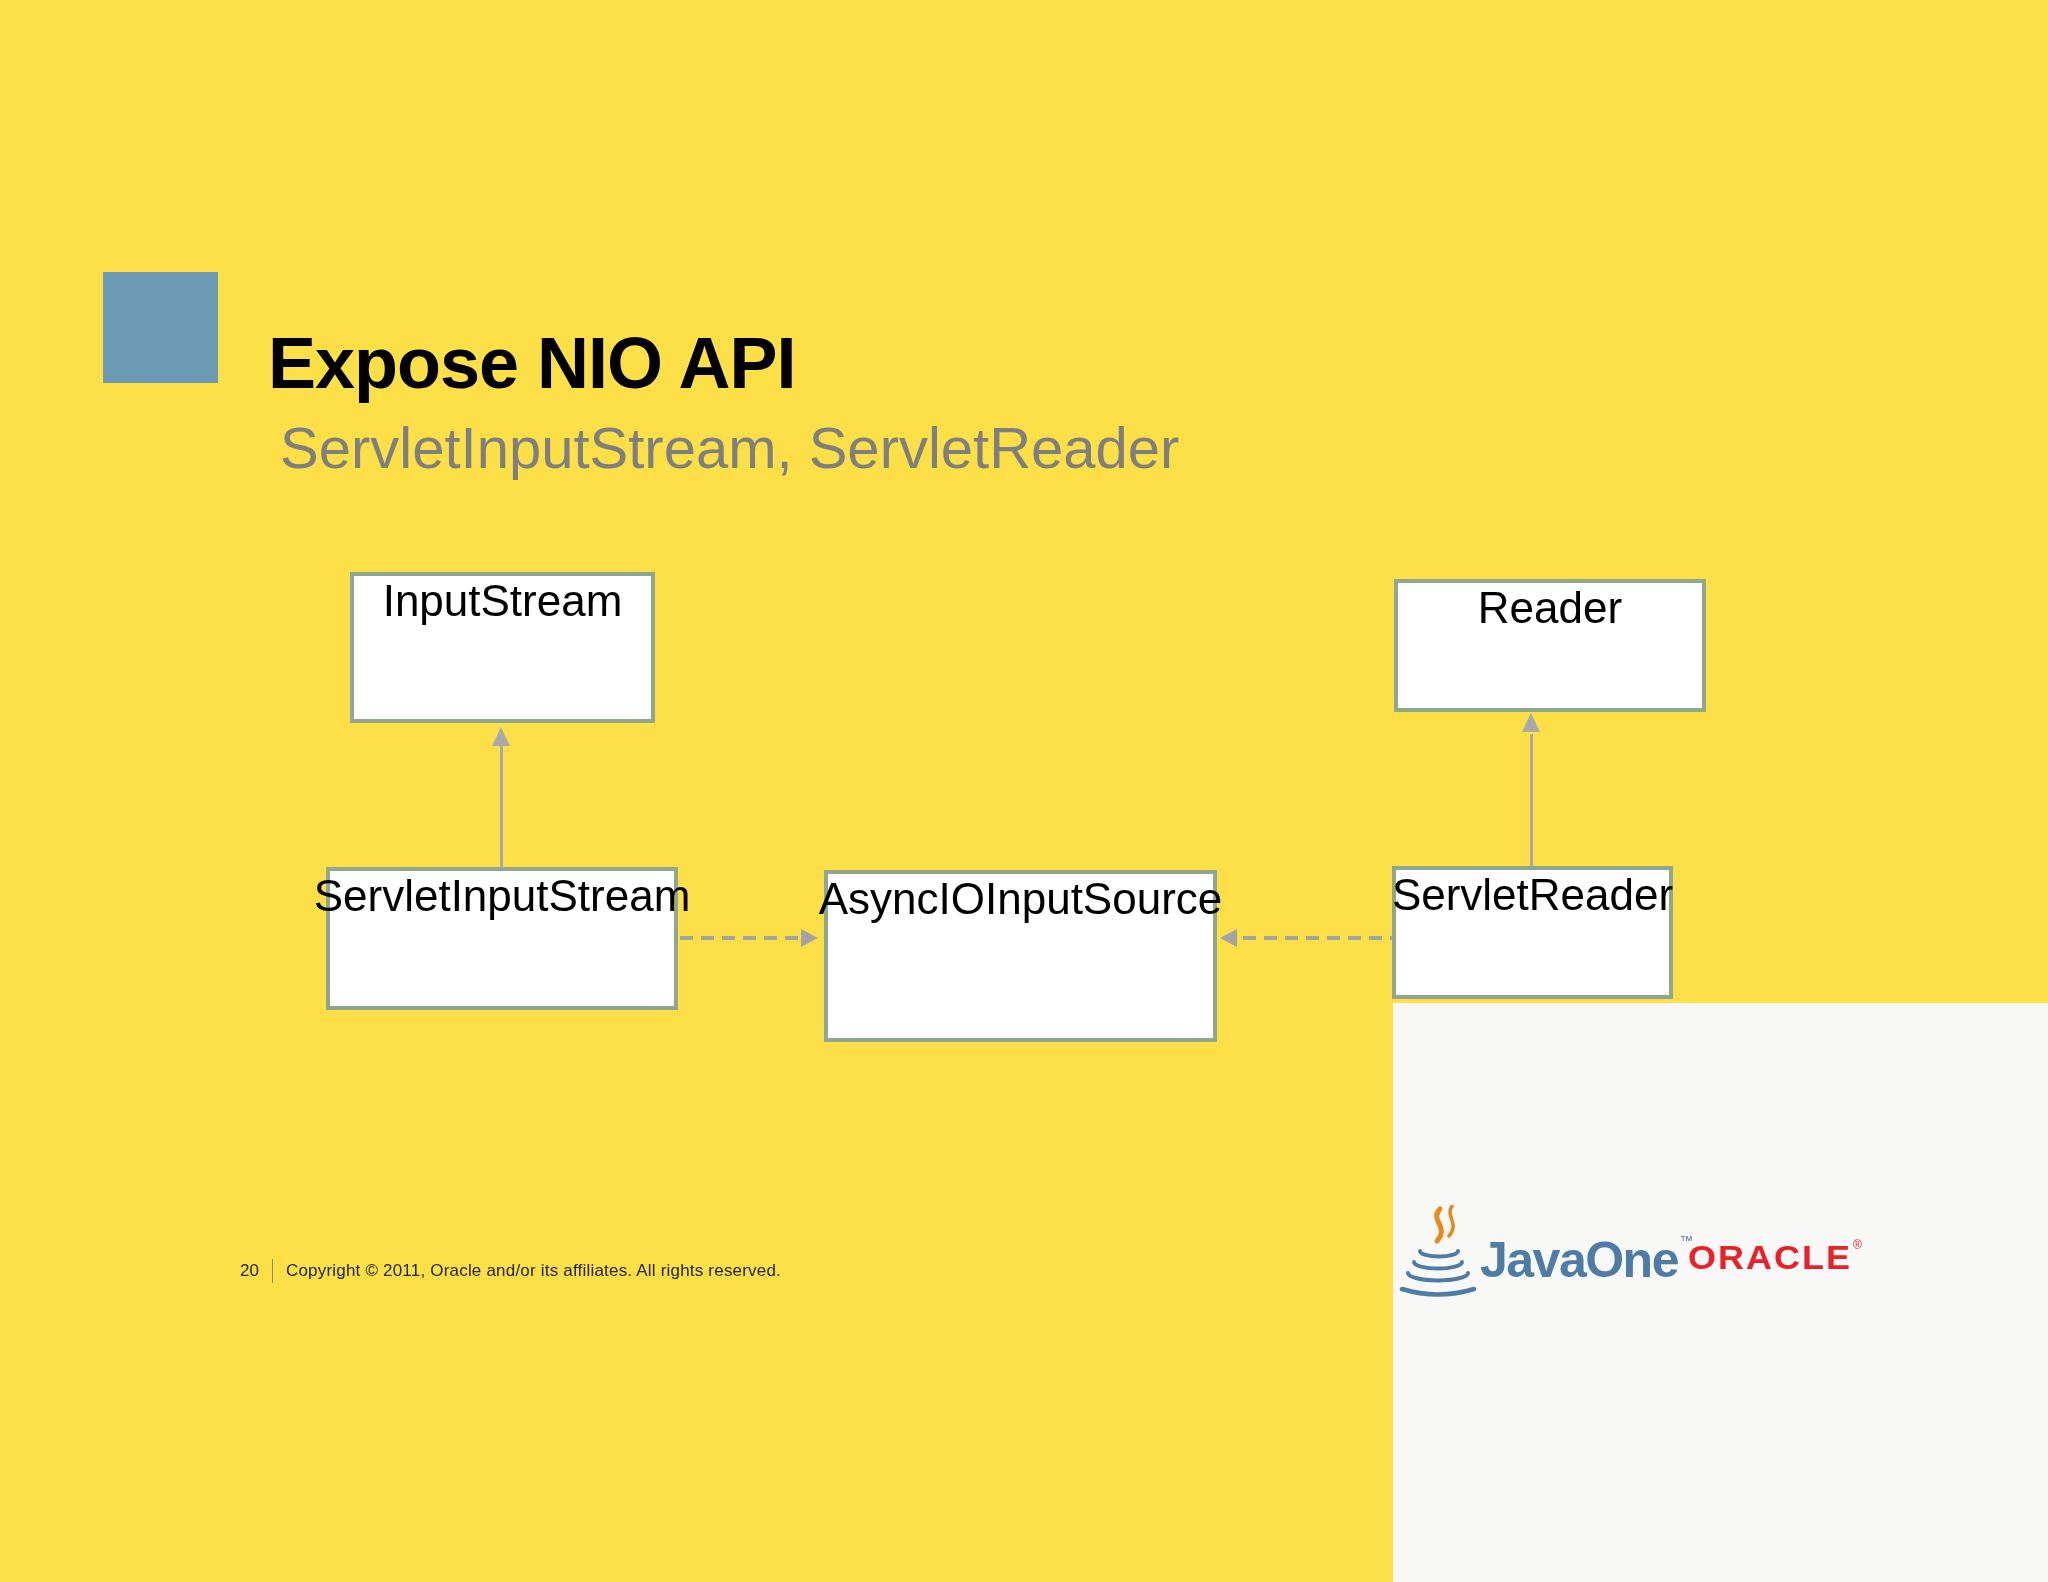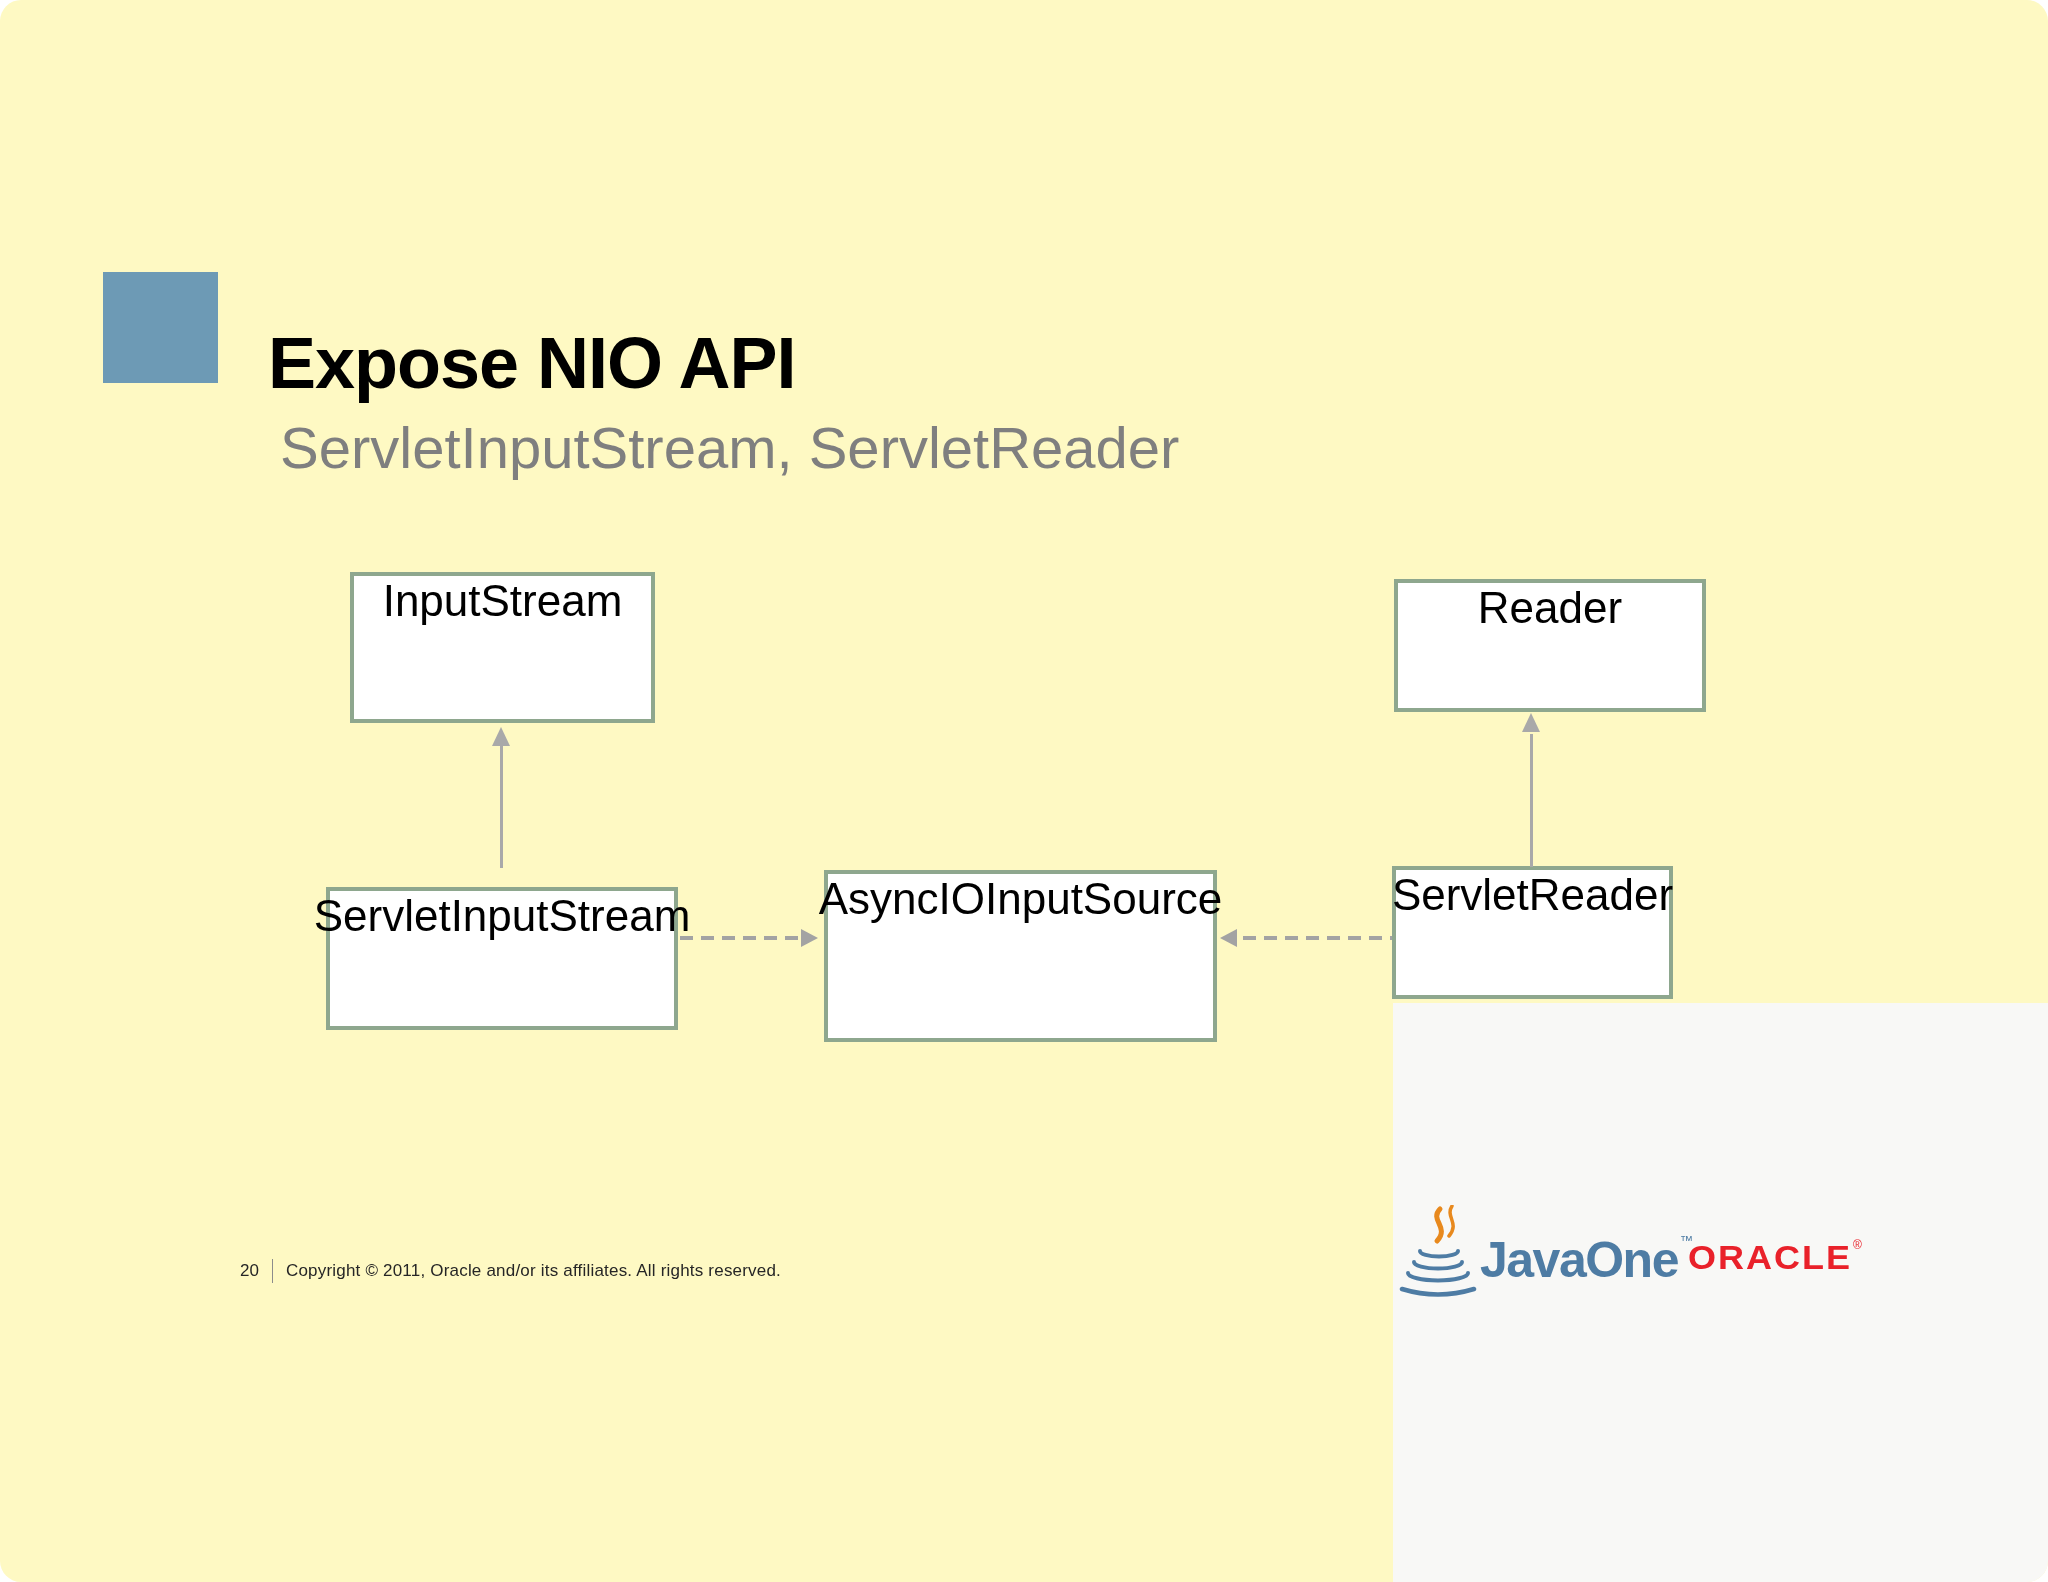--- a/index.html
+++ b/index.html
@@ -1,23 +1,22 @@
 <!DOCTYPE html>
 <html><head>
 <meta charset="utf-8">
 <style>
   html, body { margin: 0; padding: 0; background: #ffffff; }
   .slide {
     position: relative;
     width: 2048px;
     height: 1582px;
-    background: #fef9c3;
+    background: #fde047;
     overflow: hidden;
     font-family: "Liberation Sans", sans-serif;
-    border-radius: 21px;
   }
 
   
   .br-shade {
     position: absolute;
     left: 1393px; top: 1003px; right: 0; bottom: 0;
     background: #f8f8f6;
   }
 
   
@@ -53,21 +52,21 @@
     background: #ffffff;
     display: flex;
     align-items: flex-start;
     justify-content: center;
     font-size: 44px;
     color: #000000;
     white-space: nowrap;
   }
   .box-inputstream        { left: 350px;  top: 572px; width: 305px; height: 151px; }
   .box-reader             { left: 1394px; top: 579px; width: 312px; height: 133px; }
-  .box-servletinputstream { left: 326px;  top: 867px; width: 352px; height: 143px; margin-top: 20px; }
+  .box-servletinputstream { left: 326px;  top: 867px; width: 352px; height: 143px; }
   .box-asyncioinputsource { left: 824px;  top: 870px; width: 393px; height: 172px; }
   .box-servletreader      { left: 1392px; top: 866px; width: 281px; height: 133px; }
 
   
   .vline {
     position: absolute;
     width: 3px;
     background: #a9a9a9;
   }
   .head-up {

